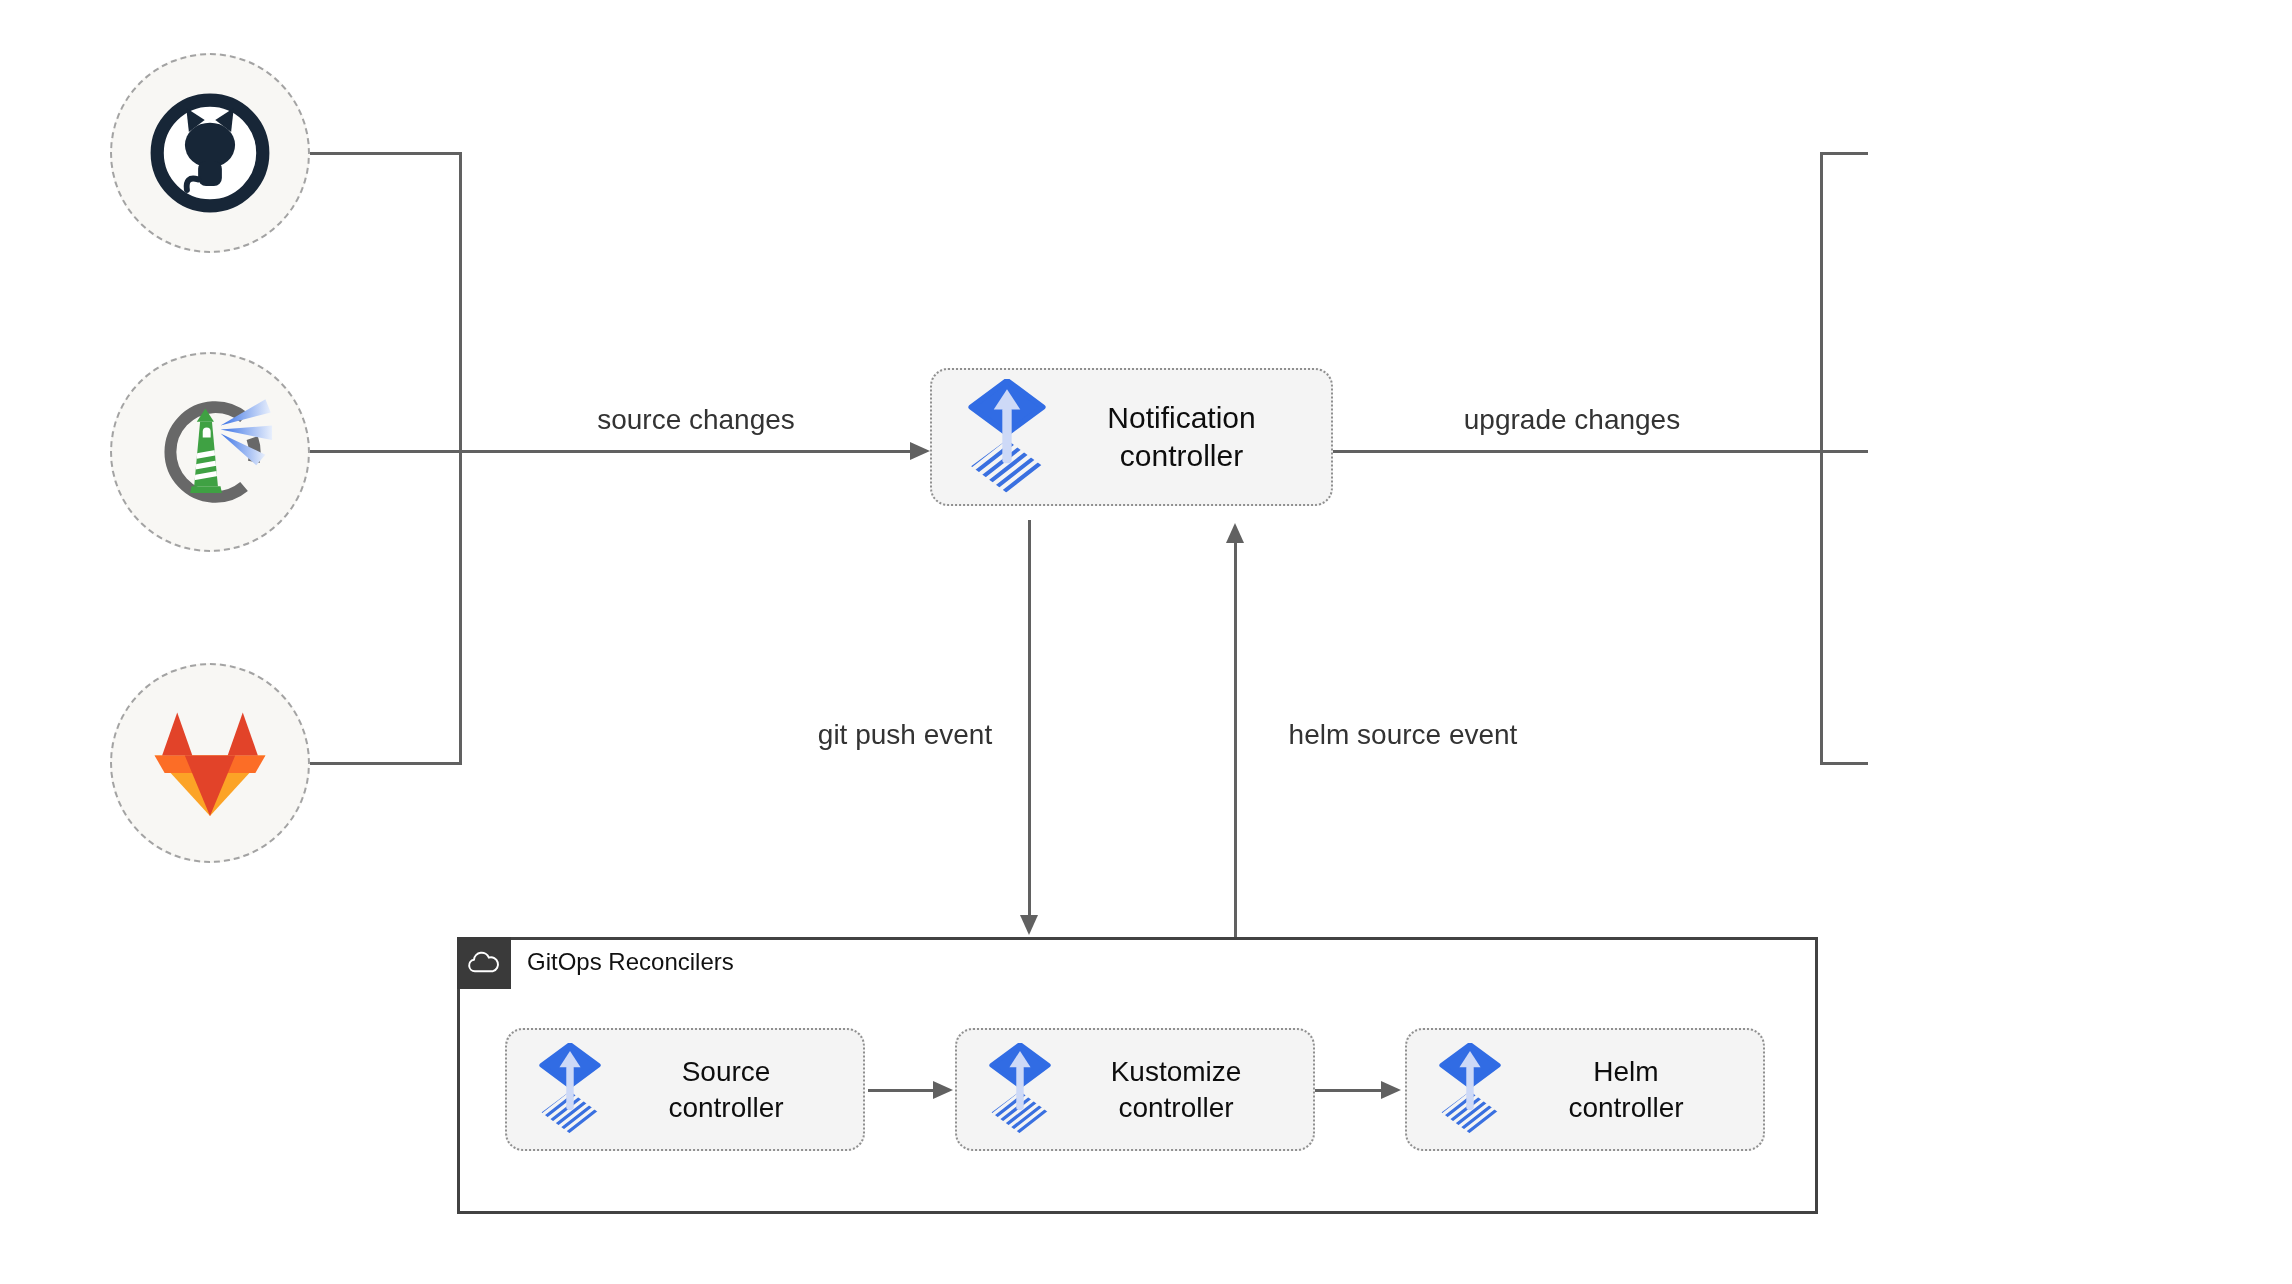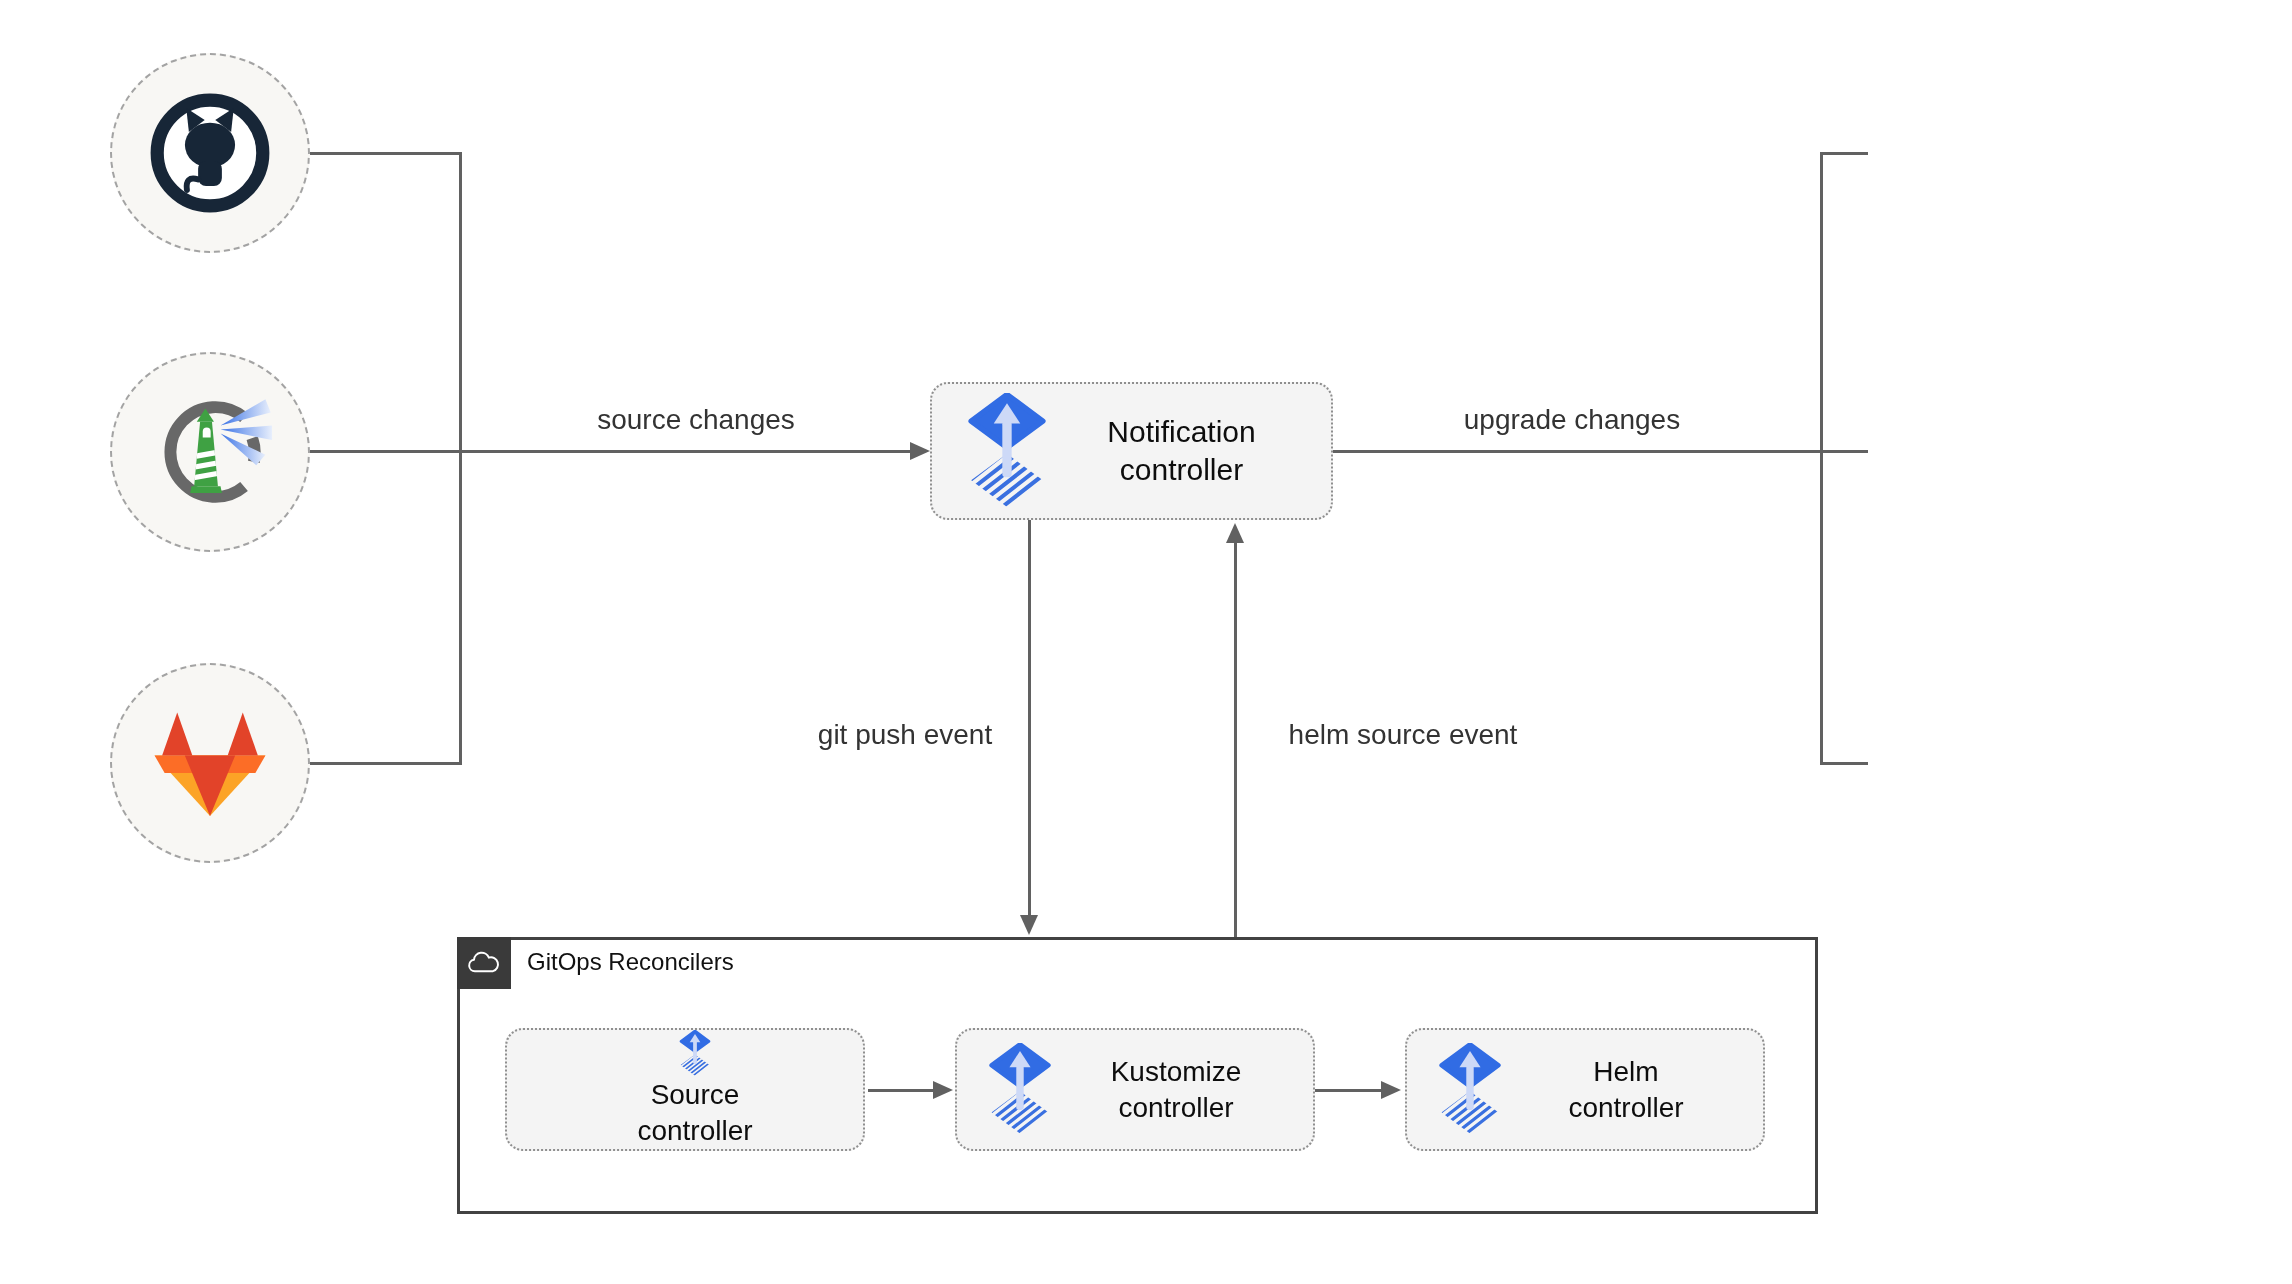--- a/index.html
+++ b/index.html
@@ -159,39 +159,39 @@
     <svg width="120" height="120" viewBox="0 0 120 120">
       <circle cx="60" cy="60" r="57" fill="#7b8ae2"></circle>
       <ellipse cx="60" cy="57" rx="27" ry="18" fill="#ffffff"></ellipse>
       <path d="M34 57 q-4 13 5 18 l8-10 z" fill="#ffffff"></path>
       <path d="M86 57 q4 13 -5 18 l-8-10 z" fill="#ffffff"></path>
       <ellipse cx="49" cy="59" rx="5" ry="5.5" fill="#7b8ae2"></ellipse>
       <ellipse cx="71" cy="59" rx="5" ry="5.5" fill="#7b8ae2"></ellipse>
     </svg>
   </div>
 
-  <div class="node big" style="left:930px;top:382px;width:403px;height:138px;justify-content:space-between;">
+  <div class="node big" style="left:930px;top:368px;width:403px;height:138px;justify-content:space-between;">
     <svg width="78" height="117" viewBox="0 0 100 150">
         <use href="#flux-icon"></use>
       </svg>
     <div class="node-label">
       <span>Notification</span>
       <span>controller</span>
     </div>
   </div>
 
   <div class="group-box" style="left:457px;top:937px;width:1361px;height:277px;"></div>
   <div class="group-badge" style="left:457px;top:937px;">
     <svg width="36" height="26" viewBox="0 0 44 30">
       <path d="M33 25 H11 a7 7 0 0 1-1.3-13.9 A9.5 9.5 0 0 1 28 8.5 A7 7 0 0 1 33 25 Z" fill="none" stroke="#ffffff" stroke-width="2.4" stroke-linejoin="round"></path>
     </svg>
   </div>
   <div class="group-title" style="left:527px;top:948px;">GitOps Reconcilers</div>
 
-  <div class="node small" style="left:505px;top:1028px;width:360px;height:123px;flex-direction:column;">
+  <div class="node small" style="left:505px;top:1028px;width:360px;height:123px;">
     <svg width="62" height="93" viewBox="0 0 100 150">
         <use href="#flux-icon"></use>
       </svg>
     <div class="node-label">
       <span>Source</span>
       <span>controller</span>
     </div>
   </div>
   <div class="line lh" style="left:868px;top:1089px;width:65px;"></div>
   <div class="arr right" style="left:933px;top:1081px;"></div>

